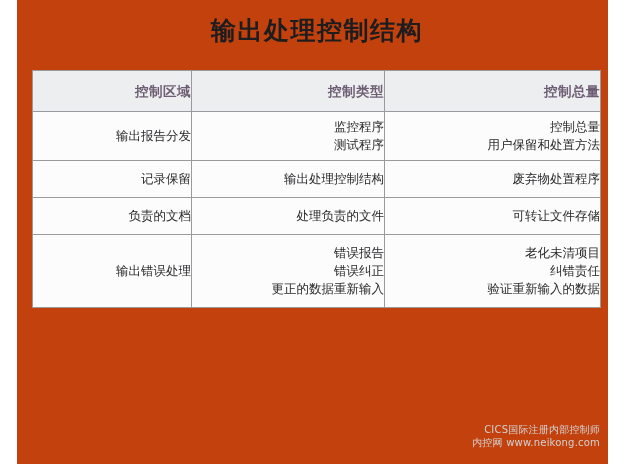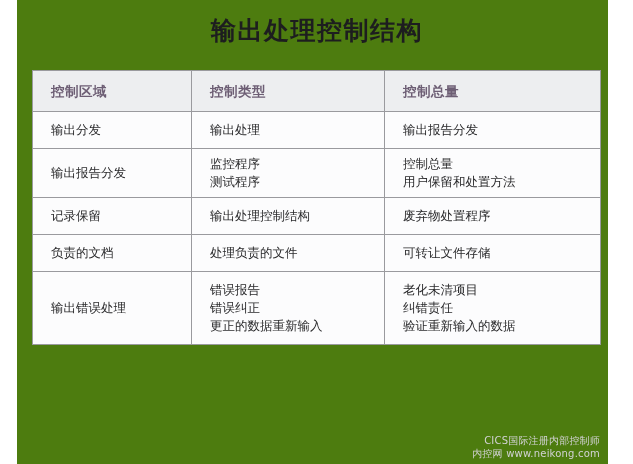--- a/index.html
+++ b/index.html
@@ -11,21 +11,21 @@
     height: 464px;
     background: #ffffff;
     font-family: "Liberation Sans", "DejaVu Sans", sans-serif;
     overflow: hidden;
   }
   .slide {
     position: relative;
     width: 624px;
     height: 464px;
     box-sizing: border-box;
-    background: #4d7c0f;
+    background: #c2410c;
     border-left: 17px solid #ffffff;
     border-right: 16px solid #ffffff;
   }
   .slide-inner {
     position: absolute;
     left: 0;
     top: 0;
     width: 600px;
     height: 464px;
   }
@@ -52,21 +52,21 @@
     width: 568px;
     border-collapse: collapse;
     table-layout: fixed;
     background: #fbfbfc;
   }
   table.control-table th,
   table.control-table td {
     border: 1px solid #9a9a9e;
     padding: 0 0 0 18px;
     vertical-align: middle;
-    text-align: left;
+    text-align: right;
     font-size: 12.5px;
     line-height: 18px;
     color: #2a2a2c;
     font-family: "DejaVu Sans", "Liberation Sans", sans-serif;
     font-weight: 400;
     background: #fcfcfd;
     margin-top: 27px;
   }
   table.control-table th {
     background: #edeef0;
@@ -81,21 +81,21 @@
   }
   tr.row-tall td { height: 48px; }
   tr.row-xtall td { height: 72px; }
   .col-a { width: 159px; }
   .col-b { width: 193px; }
   .col-c { width: 216px; }
   .cell-line { display: block; white-space: nowrap; }
   .watermark {
     position: absolute;
     right: 17px;
-    bottom: 4px;
+    bottom: 15px;
     text-align: right;
     color: #d2d2d4;
     font-size: 10px;
     line-height: 13px;
     font-family: "DejaVu Sans", "Liberation Sans", sans-serif;
     letter-spacing: 0.2px;
   }
   .watermark span { display: block; white-space: nowrap; }
 </style>
 </head>
@@ -116,31 +116,20 @@
         <thead>
           <tr>
             <th>控制区域</th>
             <th>控制类型</th>
             <th>控制总量</th>
           </tr>
         </thead>
         <tbody>
 
 
-          <tr>
-            <td>
-              <span class="cell-line">输出分发</span>
-            </td>
-            <td>
-              <span class="cell-line">输出处理</span>
-            </td>
-            <td>
-              <span class="cell-line">输出报告分发</span>
-            </td>
-          </tr>
 
           <tr class="row-tall">
             <td>
               <span class="cell-line">输出报告分发</span>
             </td>
             <td>
               <span class="cell-line">监控程序</span>
               <span class="cell-line">测试程序</span>
             </td>
             <td>

